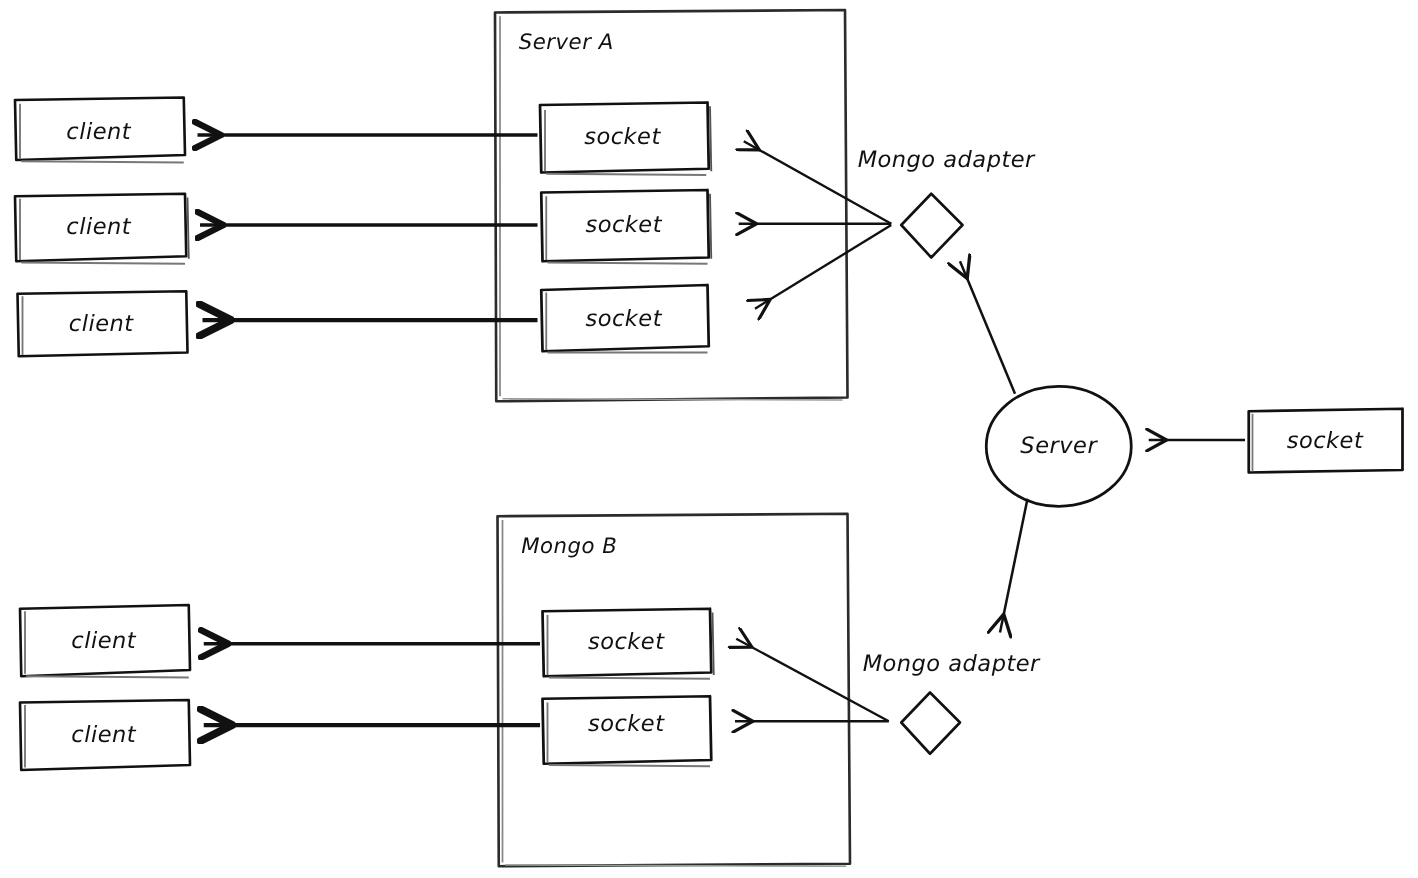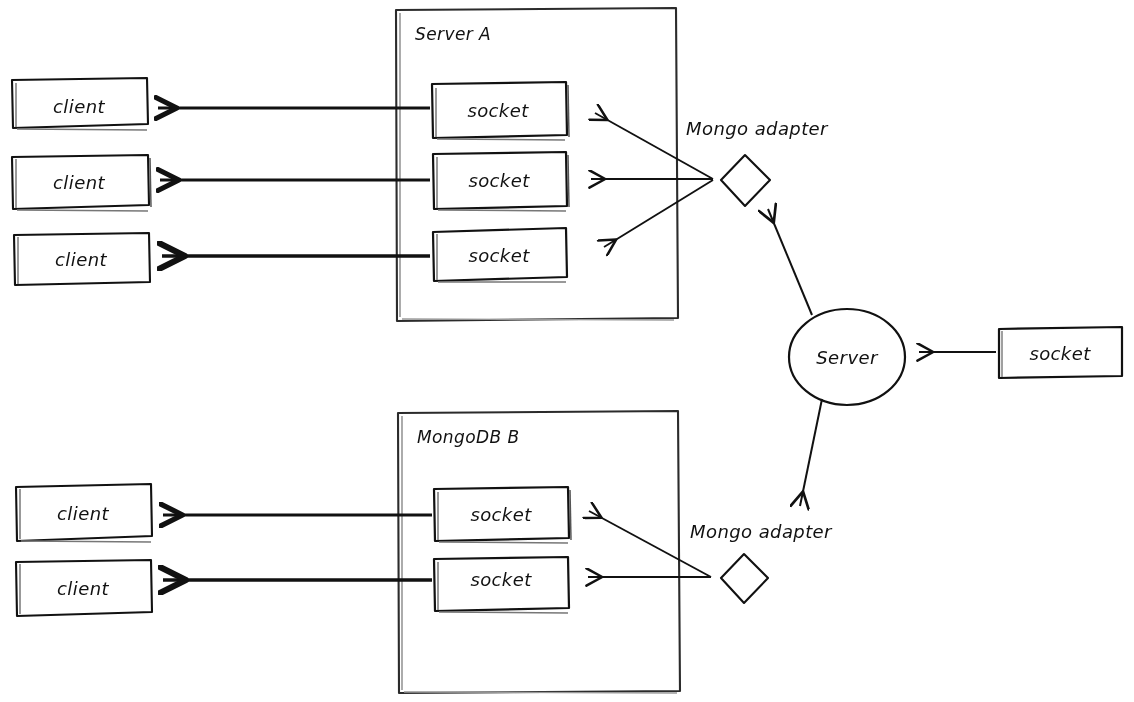--- a/index.html
+++ b/index.html
@@ -162,21 +162,21 @@
       <path d="M 812 315 L 768 209" fill="none" stroke="#111" stroke-width="2" marker-end="url(#arrowThin)"></path>
       <path d="M 822 399 L 800 506" fill="none" stroke="#111" stroke-width="2" marker-end="url(#arrowThin)"></path>
     </g>
 
     <g>
       <path d="M 996 352 L 919 352" fill="none" stroke="#111" stroke-width="1.9" marker-end="url(#arrowThin)"></path>
     </g>
   </svg>
 
   <div class="sketch-label big left" style="left:415px; top:34px;">Server A</div>
-  <div class="sketch-label big left" style="left:417px; top:437px;">MongoDB B</div>
+  <div class="sketch-label big left" style="left:417px; top:437px;">Mongo B</div>
 
   <div class="sketch-label" style="left:498px; top:110px;">socket</div>
   <div class="sketch-label" style="left:499px; top:180px;">socket</div>
   <div class="sketch-label" style="left:499px; top:255px;">socket</div>
   <div class="sketch-label" style="left:501px; top:514px;">socket</div>
   <div class="sketch-label" style="left:501px; top:579px;">socket</div>
 
   <div class="sketch-label" style="left:79px; top:106px;">client</div>
   <div class="sketch-label" style="left:79px; top:182px;">client</div>
   <div class="sketch-label" style="left:81px; top:259px;">client</div>

